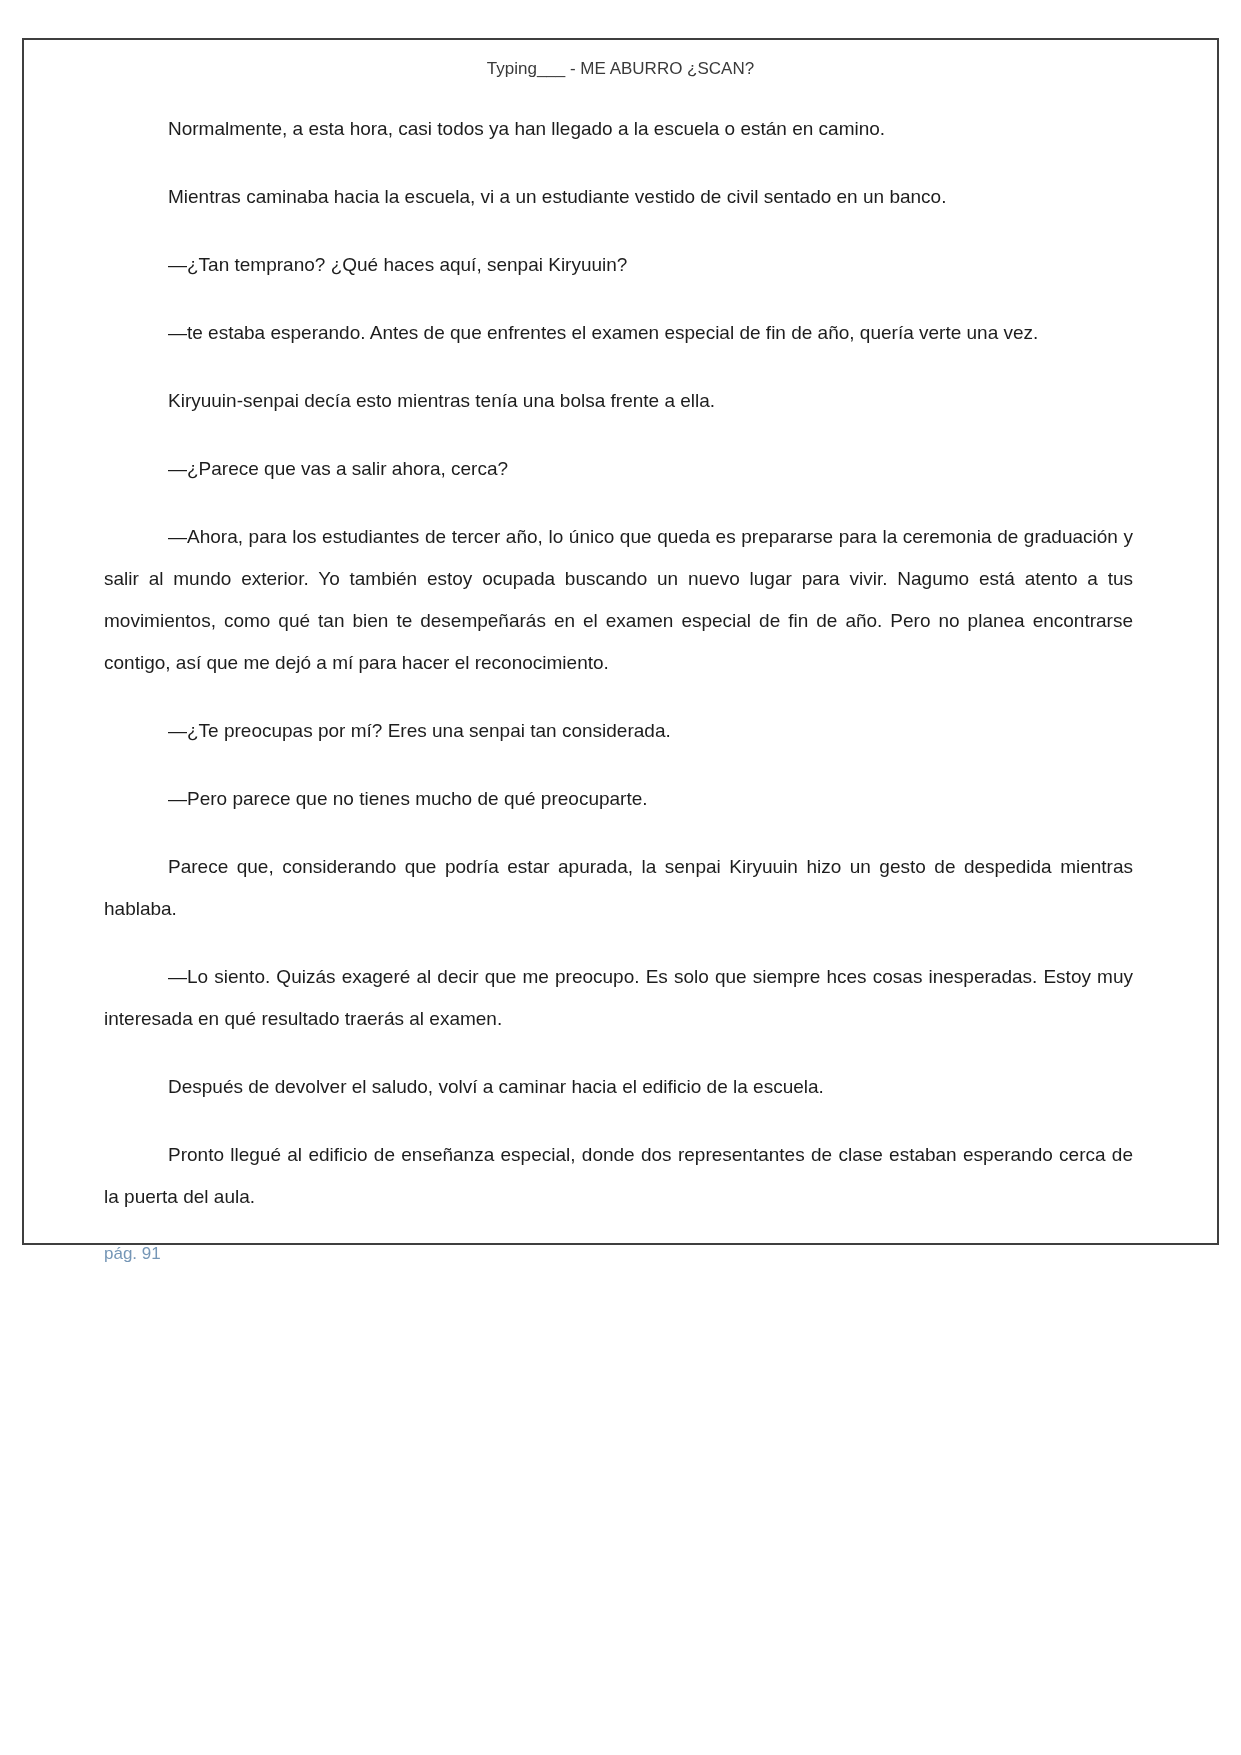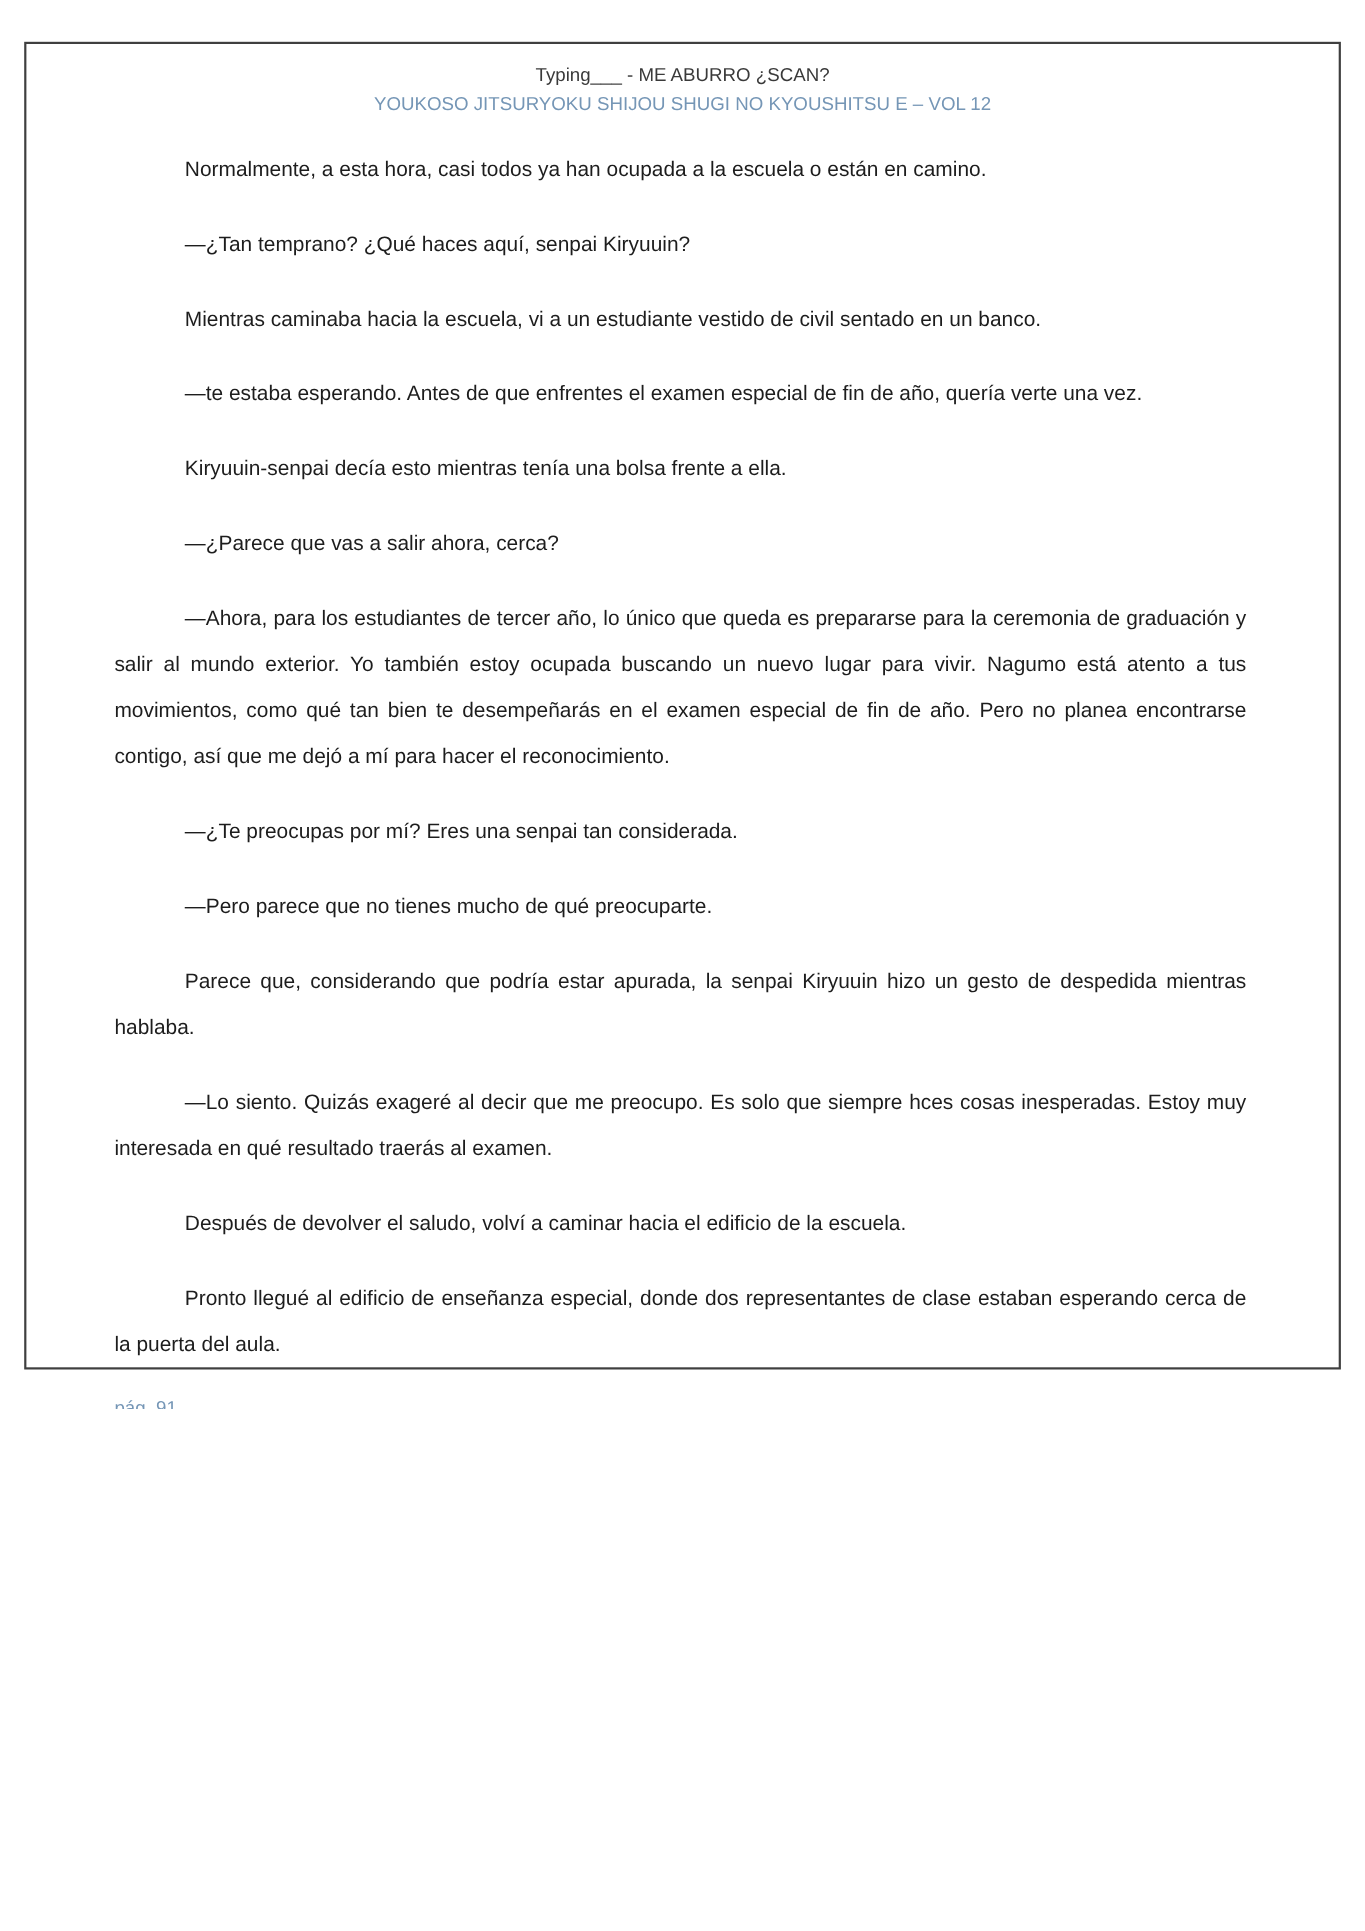--- a/index.html
+++ b/index.html
@@ -65,27 +65,26 @@
   }
 </style>
 </head>
 <body>
 
 <div class="page">
   <div class="frame">
 
     <header class="doc-header">
       <div class="line1">Typing___ - ME ABURRO ¿SCAN?</div>
-      <div class="line2">YOUKOSO JITSURYOKU SHIJOU SHUGI NO KYOUSHITSU E – VOL 12</div>
     </header>
 
     <main class="doc-main">
-      <p class="para">Normalmente, a esta hora, casi todos ya han ocupada a la escuela o están en camino.</p>
+      <p class="para">Normalmente, a esta hora, casi todos ya han llegado a la escuela o están en camino.</p>
+      <p class="para">Mientras caminaba hacia la escuela, vi a un estudiante vestido de civil sentado en un banco.</p>
       <p class="para">—¿Tan temprano? ¿Qué haces aquí, senpai Kiryuuin?</p>
-      <p class="para">Mientras caminaba hacia la escuela, vi a un estudiante vestido de civil sentado en un banco.</p>
       <p class="para">—te estaba esperando. Antes de que enfrentes el examen especial de fin de año, quería verte una vez.</p>
       <p class="para">Kiryuuin-senpai decía esto mientras tenía una bolsa frente a ella.</p>
       <p class="para">—¿Parece que vas a salir ahora, cerca?</p>
       <p class="para">—Ahora, para los estudiantes de tercer año, lo único que queda es prepararse para la ceremonia de graduación y salir al mundo exterior. Yo también estoy ocupada buscando un nuevo lugar para vivir. Nagumo está atento a tus movimientos, como qué tan bien te desempeñarás en el examen especial de fin de año. Pero no planea encontrarse contigo, así que me dejó a mí para hacer el reconocimiento.</p>
       <p class="para">—¿Te preocupas por mí? Eres una senpai tan considerada.</p>
       <p class="para">—Pero parece que no tienes mucho de qué preocuparte.</p>
       <p class="para">Parece que, considerando que podría estar apurada, la senpai Kiryuuin hizo un gesto de despedida mientras hablaba.</p>
       <p class="para">—Lo siento. Quizás exageré al decir que me preocupo. Es solo que siempre hces cosas inesperadas. Estoy muy interesada en qué resultado traerás al examen.</p>
       <p class="para">Después de devolver el saludo, volví a caminar hacia el edificio de la escuela.</p>
       <p class="para">Pronto llegué al edificio de enseñanza especial, donde dos representantes de clase estaban esperando cerca de la puerta del aula.</p>

